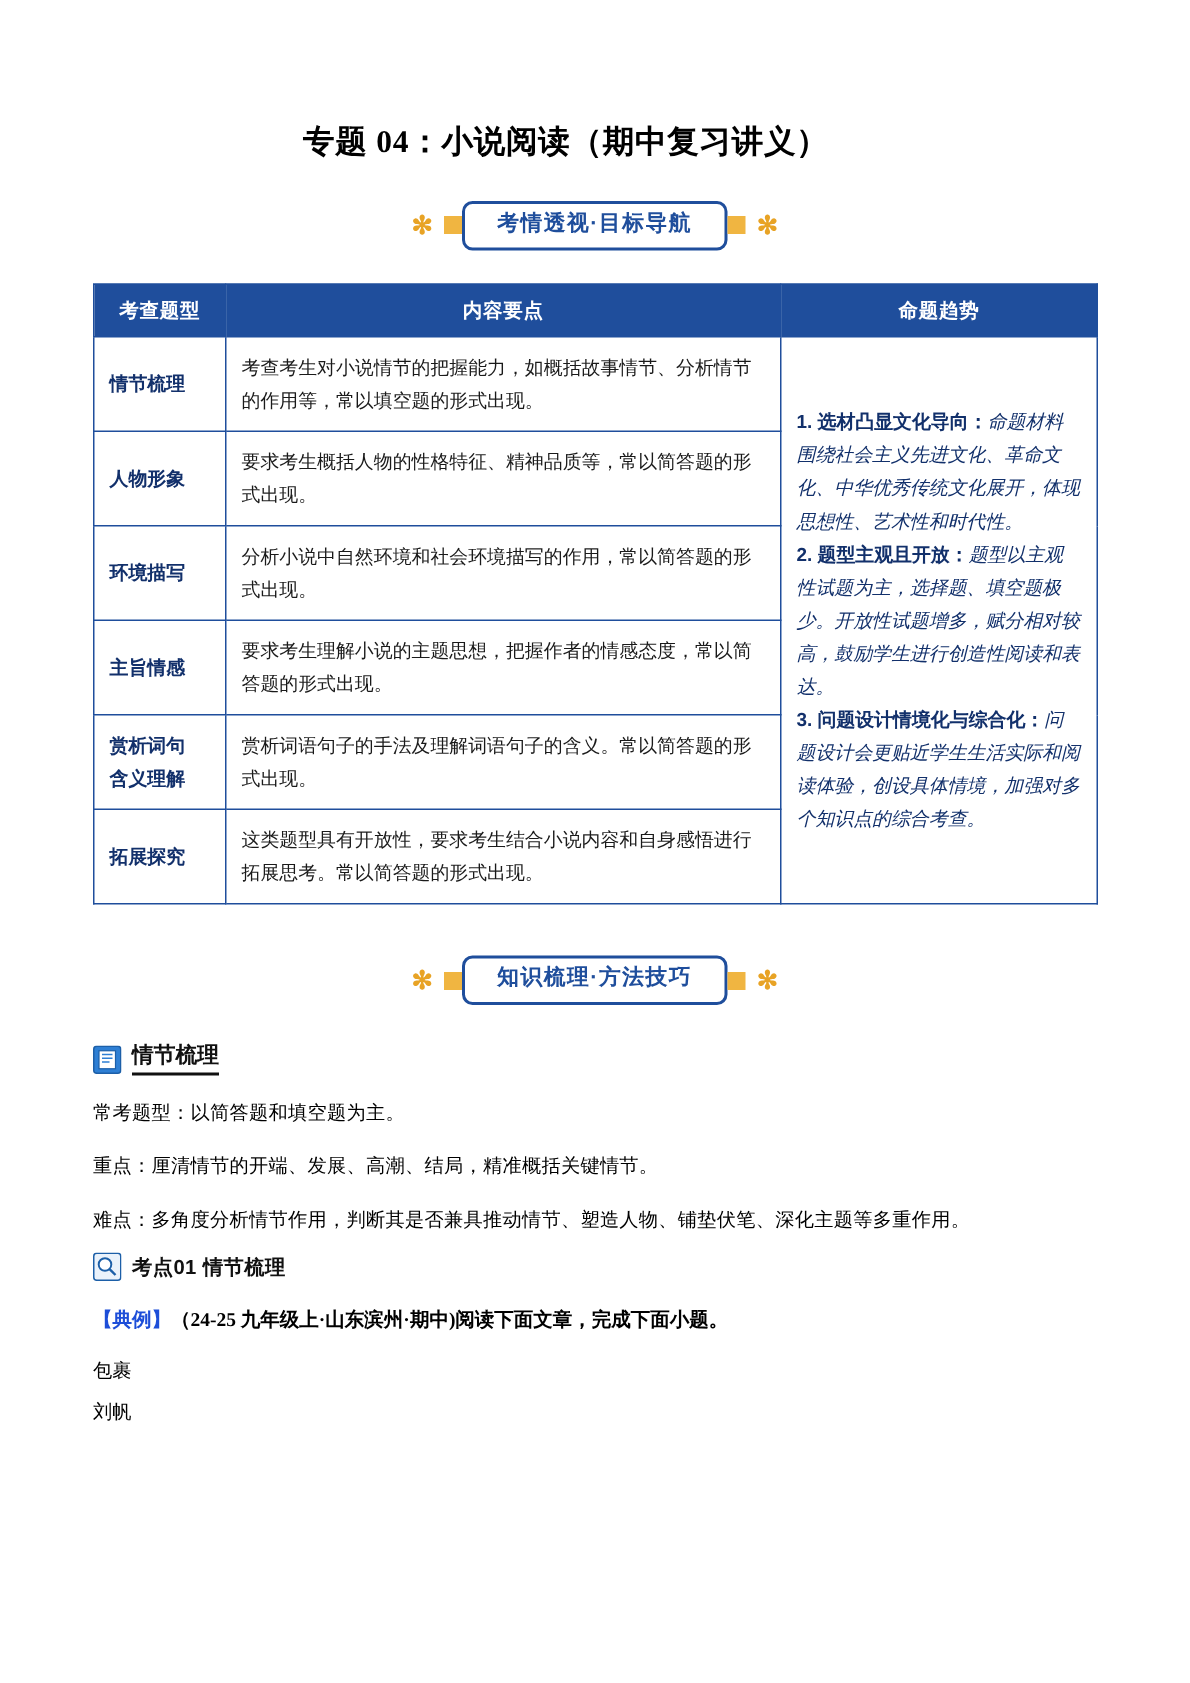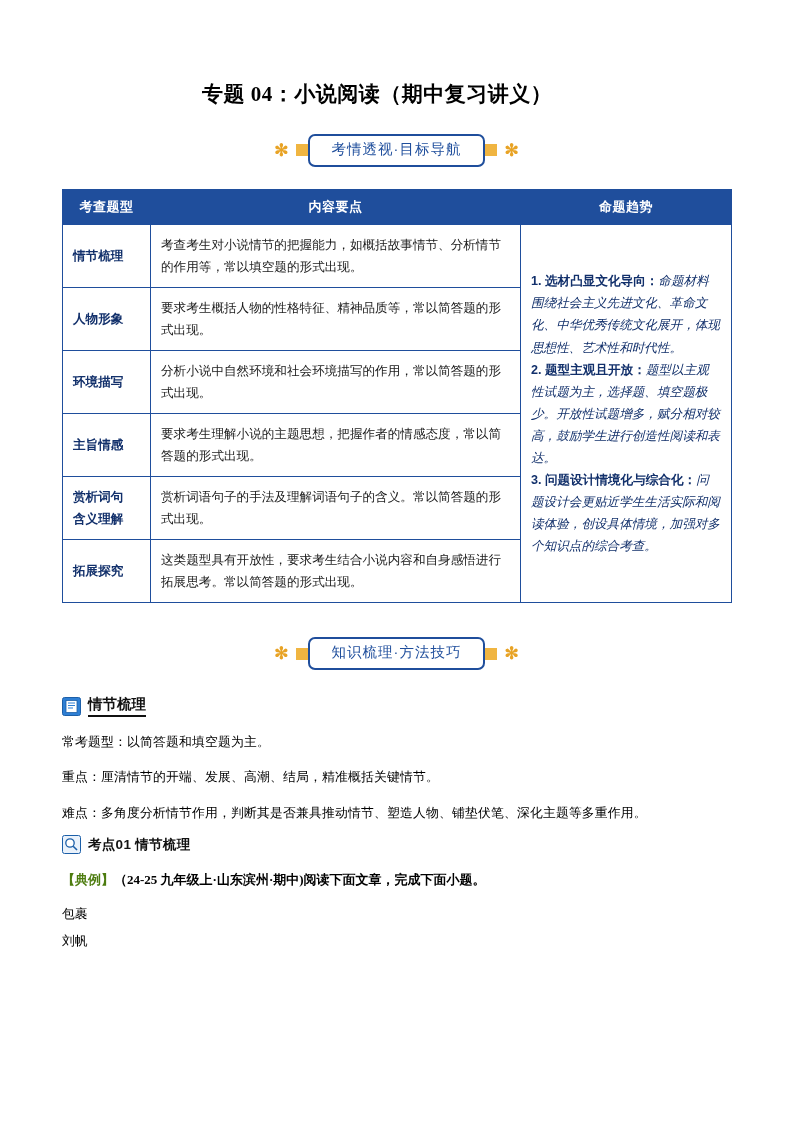--- a/index.html
+++ b/index.html
@@ -35,21 +35,21 @@
     display: flex;
     align-items: center;
     justify-content: center;
     margin-top: 26px;
   }
   .banner-box {
     border: 2px solid #1f4e9c;
     border-radius: 7px;
     padding: 6px 22px 7px 22px;
     color: #1f4e9c;
-    font-weight: normal;
+    font-weight: bold;
     font-size: 14.5px;
     letter-spacing: 1px;
     font-family: "Liberation Sans", sans-serif;
     background: #ffffff;
     line-height: 1.1;
   }
   .banner-mark {
     color: #e8a325;
     font-size: 17px;
     font-weight: bold;
@@ -159,21 +159,21 @@
     color: #111;
     letter-spacing: 0.3px;
   }
   .example-line {
     font-size: 13px;
     font-weight: bold;
     margin-top: 16px;
     line-height: 1.6;
   }
   .example-line .red {
-    color: #4d7c0f;
+    color: #1d4ed8;
   }
   .center-line {
     font-size: 12.8px;
     margin-top: 14px;
     line-height: 1.5;
   }
   .center-line.author {
     margin-top: 8px;
   }
 </style>

